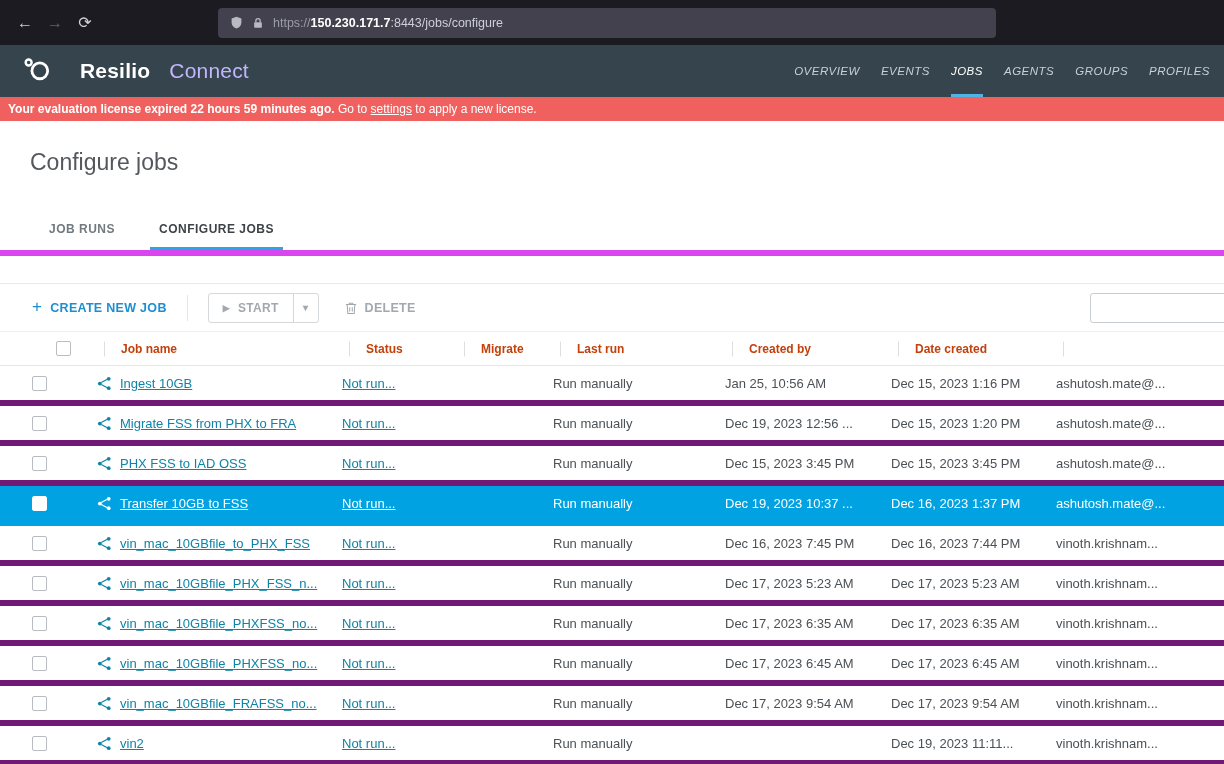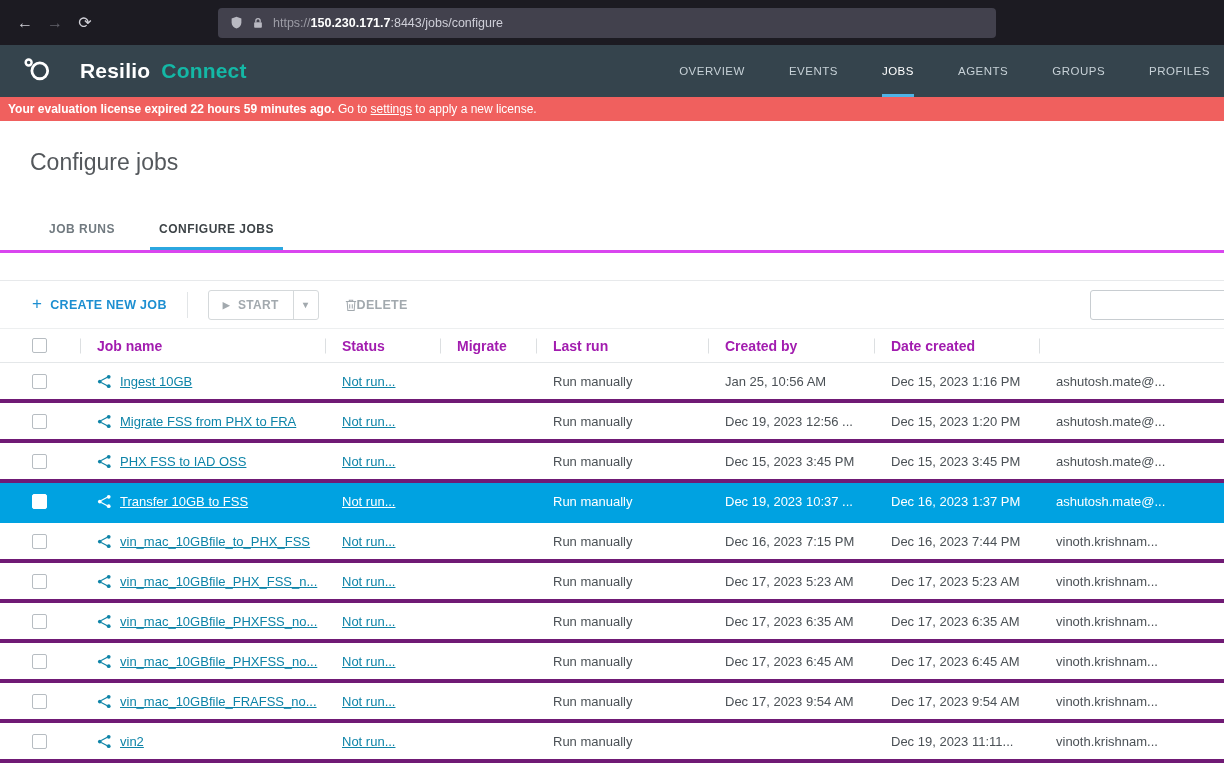--- a/index.html
+++ b/index.html
@@ -29,40 +29,40 @@
   .url-host { color:#ffffff; font-weight:700; }
   .url-rest { color:#cfcfd8; }
 
   
   .app-header {
     height:52px; background:var(--header-dark,#35444d); display:flex; align-items:stretch;
     padding:0 14px 0 22px; color:#fff;
   }
   .brand { display:flex; align-items:center; gap:11px; font-size:21px; letter-spacing:0.2px; }
   .brand-bold { font-weight:700;margin-left:17px; }
-  .brand-light { font-weight:700; color:#14b8a6; margin-left:11px; }
-  .main-nav { margin-left:auto; display:flex; column-gap:44px; }
+  .brand-light { font-weight:400; color:#c4b5fd; margin-left:19px; }
+  .main-nav { margin-left:auto; display:flex; column-gap:21px;font-style:italic; }
   .nav-item {
     display:flex; align-items:center; font-size:11.5px; letter-spacing:0.5px;
     color:#c7d1d7; cursor:pointer; font-weight:400;
   }
   .nav-item.active { color:#fff; box-shadow: inset 0 -3px 0 var(--nav-underline,#4fb3e6); }
 
   
   .license-banner {
     height:24px; background:var(--banner-red,#f0605e); color:#fff; font-size:12px;
     display:flex; align-items:center; padding:0 8px; white-space:pre-wrap;
   }
   .license-banner b { font-weight:700; }
   .banner-link { color:#fff; text-decoration:underline; cursor:pointer; }
 
   
   .page-title { padding:28px 0 0 30px; font-size:23px; font-weight:500; color:#54585c; }
 
-  .tabs { margin-top:32px; padding-left:40px; display:flex; gap:26px; border-bottom:3px solid #d946ef; }
+  .tabs { margin-top:32px; padding-left:40px; display:flex; gap:26px; border-bottom:6px solid #d946ef; }
   .tab {
     height:42px; display:flex; align-items:center; padding:0 9px;
     font-size:12px; font-weight:700; letter-spacing:0.5px; color:#717a80; cursor:pointer;
   }
   .tab.active { color:#3d4347; box-shadow: inset 0 -3px 0 #2ba7e0; }
 
   
   .table-card { margin-top:27px; border-top:1px solid #e7e9eb; }
 
   .toolbar { height:48px; display:flex; align-items:center; padding-left:32px; border-bottom:1px solid #edeff0; }
@@ -72,39 +72,39 @@
   }
   .plus-glyph { font-size:17px; font-weight:400; line-height:1; margin-top:-2px; }
   .toolbar-divider { width:1px; height:26px; background:#e2e5e7; margin:0 20px; }
   .start-btn {
     display:flex; height:30px; border:1px solid #d5d9db; border-radius:3px;
     color:#a2a9ae; font-size:12px; font-weight:700; letter-spacing:0.3px; overflow:hidden;
   }
   .start-main { display:flex; align-items:center; gap:8px; padding:0 14px; cursor:default; }
   .play-glyph { font-size:9px; }
   .start-caret { width:25px; display:flex; align-items:center; justify-content:center; border-left:1px solid #d5d9db; font-size:10px; cursor:default; }
-  .delete-btn { margin-left:26px; display:flex; gap:0; color:#a2a9ae; font-size:12.5px; font-weight:700; letter-spacing:0.3px; cursor:default; }
+  .delete-btn { margin-left:26px; display:flex; gap:8px; color:#a2a9ae; font-size:12.5px; font-weight:700; letter-spacing:0.3px; cursor:default; }
   .delete-btn svg { display:block; }
   .search-input {
     margin-left:auto; margin-right:-96px; width:230px; height:30px;
     border:1px solid #c8cdd1; border-radius:3px; padding:0 10px; font-size:13px;
     font-family:"Liberation Sans", sans-serif; outline:none; color:#444;
   }
 
   
   .thead, .tr {
     display:grid;
     grid-template-columns: 80px 245px 115px 96px 172px 166px 165px 165px 1fr;
   }
-  .thead { height:34px; border-bottom:1px solid #e4e7e9; color:#a21caf; font-size:14px; font-weight:700; }
+  .thead { height:34px; border-bottom:1px solid #e4e7e9; color:#c2410c; font-size:12px; font-weight:700;padding-left:24px; }
   .th { position:relative; display:flex; align-items:center; padding-left:17px; cursor:pointer; white-space:nowrap; }
   .th + .th::before { content:''; position:absolute; left:0; top:50%; transform:translateY(-50%); width:1px; height:15px; background:#dcdfe1; }
   .th-check { padding-left:32px; cursor:default; }
 
-  .tr { height:40px; border-bottom:4px solid #701a75; align-items:center; font-size:13px; color:#4b5156; cursor:pointer; }
+  .tr { height:40px; border-bottom:6px solid #701a75; align-items:center; font-size:13px; color:#4b5156; cursor:pointer; }
   .td { display:flex; align-items:center; gap:8px; padding-left:17px; overflow:hidden; white-space:nowrap; }
   .td-check { padding-left:32px; }
   .checkbox { width:15px; height:15px; border:1px solid #b7bdc2; border-radius:2px; background:#fff; flex:none; cursor:pointer; }
   .job-icon { display:flex; flex:none; color:var(--link-teal,#0e84a8); }
   .job-link, .status-link { color:var(--link-teal,#0e84a8); text-decoration:underline; cursor:pointer; }
 
   .tr.selected { background:var(--selected-row,#00a2e1); color:#fff; border-bottom-color:var(--selected-row,#00a2e1); }
   .tr.selected .job-link, .tr.selected .status-link, .tr.selected .job-icon { color:#fff; }
   .tr.selected .checkbox { background:#fff; border-color:#fff; }
 </style>
@@ -317,21 +317,21 @@
           <path d="M4.5 7 L11 3.5 M4.5 9 L11 12.5" stroke="currentColor" stroke-width="1.3" fill="none"></path>
         </svg>
       </span>
       <span class="job-link">vin_mac_10GBfile_to_PHX_FSS</span>
     </span>
     <span class="td">
             <span class="status-link">Not run...</span>
           </span>
     <span class="td"></span>
     <span class="td">Run manually</span>
-    <span class="td">Dec 16, 2023 7:15 PM</span>
+    <span class="td">Dec 16, 2023 7:45 PM</span>
     <span class="td">Dec 16, 2023 7:44 PM</span>
     <span class="td">vinoth.krishnam...</span>
     <span class="td"></span>
   </div>
         <div class="tr">
     <span class="td td-check">
             <span class="checkbox"></span>
           </span>
     <span class="td td-name">
       <span class="job-icon">

